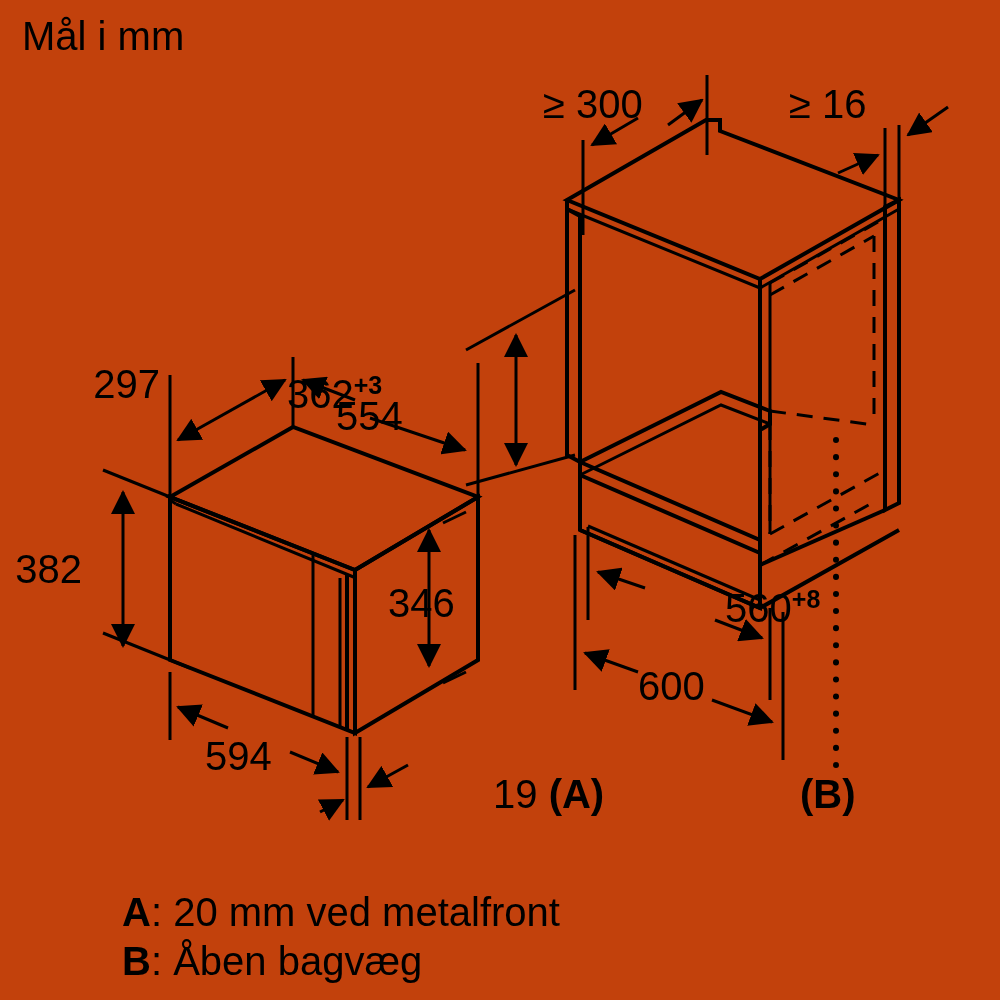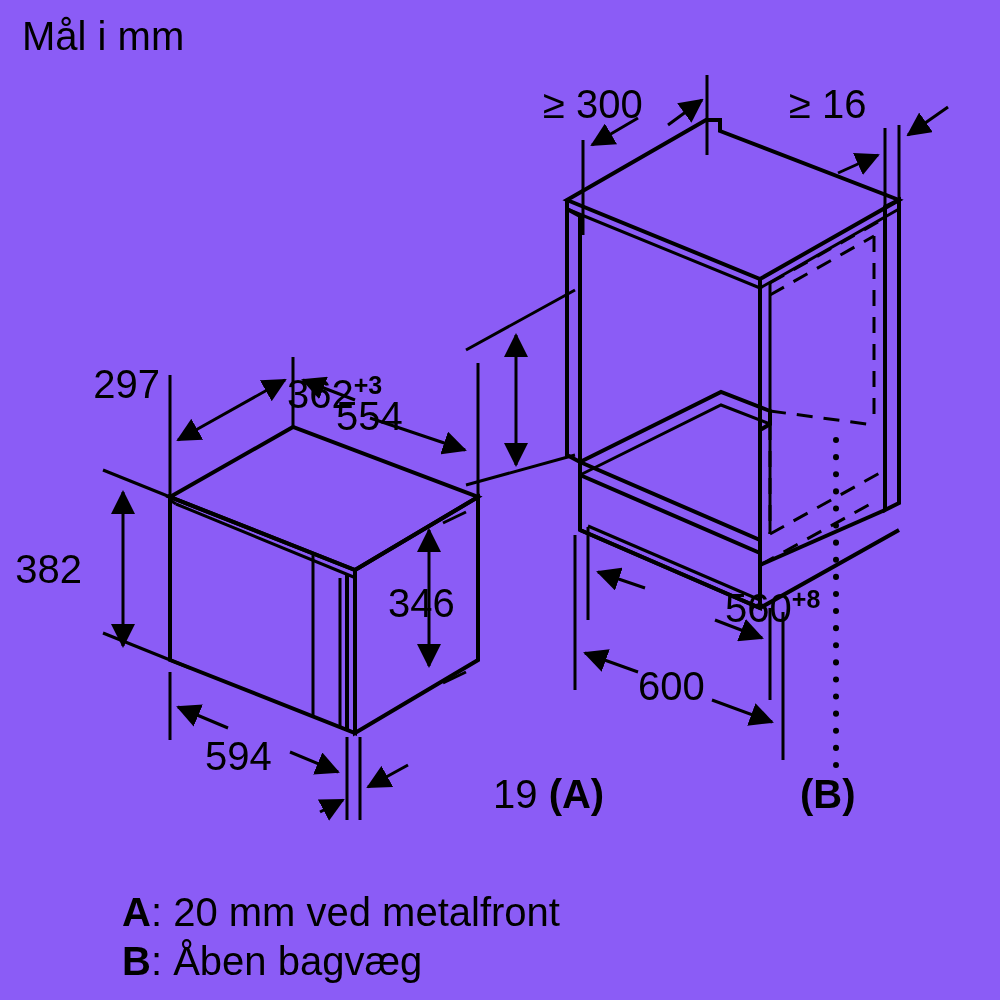--- a/index.html
+++ b/index.html
@@ -12,21 +12,21 @@
     width: 1000px;
     height: 1000px;
     overflow: hidden;
     font-family: "Liberation Sans", sans-serif;
     color: #000000;
   }
   #sheet {
     position: relative;
     width: 1000px;
     height: 1000px;
-    background: #8b5cf6;
+    background: #c2410c;
   }
   svg#drawing {
     position: absolute;
     left: 0;
     top: 0;
     width: 1000px;
     height: 1000px;
   }
   .lbl {
     font-family: "Liberation Sans", sans-serif;

